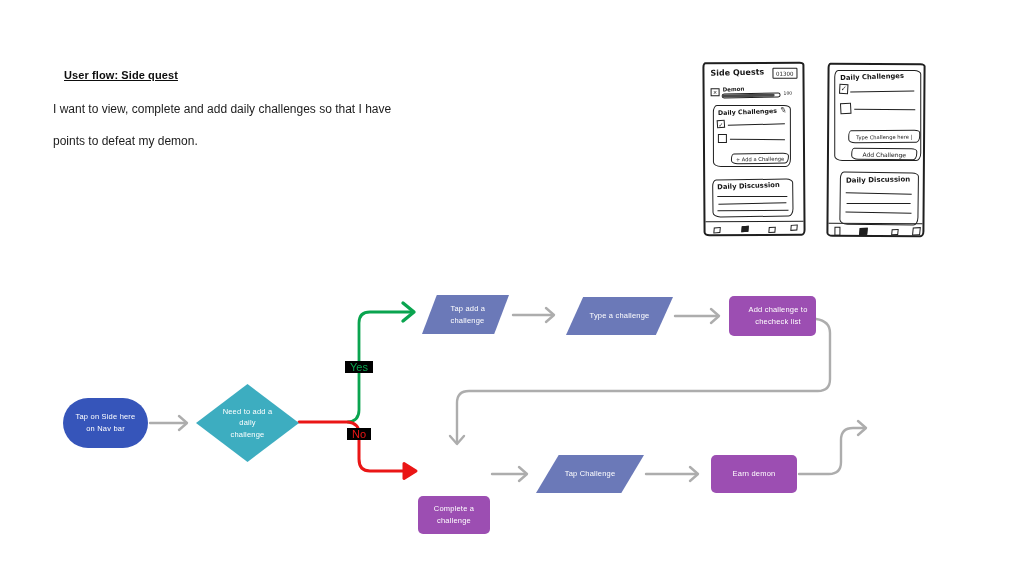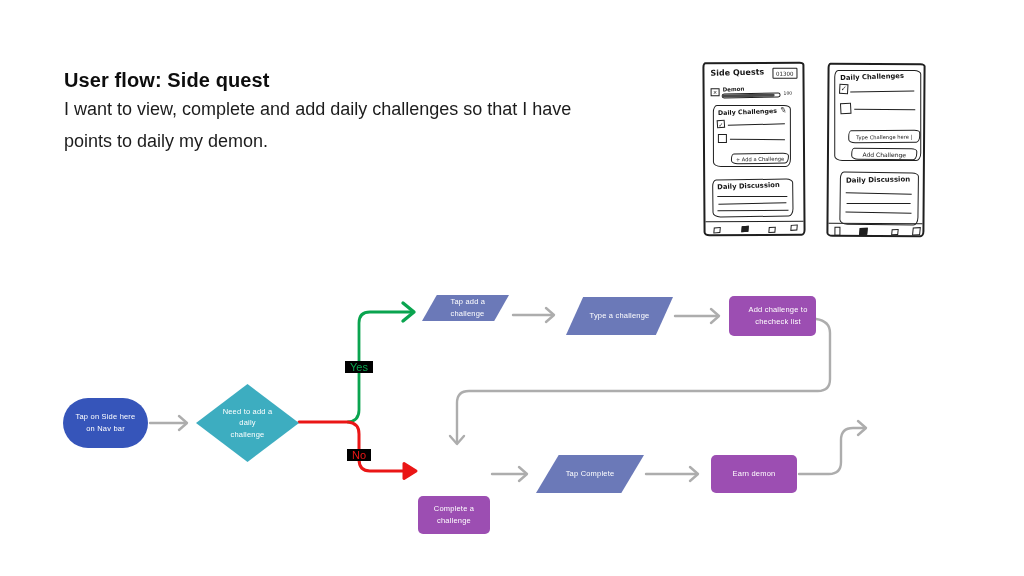--- a/index.html
+++ b/index.html
@@ -2,22 +2,22 @@
 <html><head>
 <meta charset="utf-8">
 <style>
   * { margin:0; padding:0; box-sizing:border-box; }
   html,body { background:#fff; }
   #stage {
     position:relative; width:1024px; height:576px; background:#ffffff;
     font-family:"Liberation Sans", sans-serif; overflow:hidden;
   }
   
-  .doc-title { position:absolute; left:64px; top:69px; font-size:20px; font-weight:700; color:#0d0d0d; letter-spacing:.1px; }
-  .doc-desc  { position:absolute; left:64px; color:#1c1c1c; font-size:18px; line-height:16.5px; white-space:nowrap; }
+  .doc-title { position:absolute; left:64px; top:69px; font-size:11px; font-weight:700; color:#0d0d0d; letter-spacing:.1px;text-decoration:underline; }
+  .doc-desc  { position:absolute; left:53px; color:#1c1c1c; font-size:12px; line-height:16.5px; white-space:nowrap; }
   
   .sk-frame { position:absolute; background:#fff; border:2px solid #1f1f1f; border-radius:3px 5px 4px 6px/5px 3px 6px 4px; }
   .sk-box   { position:absolute; border:1.5px solid #1f1f1f; background:#fff; border-radius:4px 7px 5px 8px/7px 4px 8px 5px; }
   .sk-text  { position:absolute; font-family:"DejaVu Sans", sans-serif; color:#161616; white-space:nowrap; }
   .sk-line  { position:absolute; border-top:1.5px solid #1f1f1f; }
   .sk-check { position:absolute; border:1.5px solid #1f1f1f; background:#fff; font-family:"DejaVu Sans",sans-serif; color:#111; display:flex; align-items:center; justify-content:center; }
   .sk-sq    { position:absolute; width:7px; height:6px; border:1.5px solid #1f1f1f; transform:skewX(-8deg) rotate(-3deg); }
   .sk-sq.filled { background:#1f1f1f; }
   .sk-btn   { position:absolute; border:1.5px solid #1f1f1f; display:flex; align-items:center; justify-content:center; font-family:"DejaVu Sans",sans-serif; color:#161616; border-radius:3px 6px 4px 7px/6px 3px 7px 4px; background:#fff; }
   .sk-bar-wrap { position:absolute; border:1.2px solid #1f1f1f; border-radius:4px; background:#fff; }
@@ -34,21 +34,21 @@
   .fc-edge-label.no  { color:#ea1616; }
   #connector-layer { position:absolute; left:0; top:0; }
 </style>
 </head>
 <body>
 
 <div id="stage">
 
   <h1 class="doc-title">User flow: Side quest</h1>
   <div class="doc-desc" style="top:101px;">I want to view, complete and add daily challenges so that I have</div>
-  <div class="doc-desc" style="top:133px;">points to daily my demon.</div>
+  <div class="doc-desc" style="top:133px;">points to defeat my demon.</div>
 
   <div class="sk-frame" style="left:703px; top:62px; width:102px; height:174px; transform:rotate(-0.4deg);">
     <div class="sk-text" style="left:6px; top:4px; font-size:8px; font-weight:700; transform:rotate(-1deg);">Side Quests</div>
     <div class="sk-btn" style="right:5px; top:4px; height:11px; padding:0 3px; font-size:5.5px; border-radius:1px;">01300</div>
 
     <div class="sk-check" style="left:6px; top:24px; width:9px; height:8px; font-size:5px;">✕</div>
     <div class="sk-text" style="left:18px; top:22px; font-size:5.5px; font-weight:700; transform:rotate(-2deg);">Demon</div>
     <div class="sk-bar-wrap" style="left:17px; top:29px; width:59px; height:5px; transform:rotate(-.6deg);">
         <div class="sk-bar-fill"></div>
       </div>
@@ -124,48 +124,48 @@
       <path d="M348 422 Q359 421 359 410 V323 Q359 312 370 312 H412"></path>
       <path d="M403 303 L414 312 L403 321" stroke-width="3.4"></path>
     </g>
     <g fill="none" stroke="#ea1616" stroke-width="3" stroke-linecap="round" stroke-linejoin="round">
       <path d="M299 422 H348 Q359 423 359 434 V459 Q359 471 370 471 H403"></path>
       <path d="M404 463.5 L416 471 L404 478.5 Z" fill="#ea1616"></path>
     </g>
   </svg>
 
   <div class="fc-edge-label yes" style="left:345px; top:361px; width:28px;">Yes</div>
-  <div class="fc-edge-label no" style="left:347px; top:449px; width:24px;">No</div>
+  <div class="fc-edge-label no" style="left:347px; top:428px; width:24px;">No</div>
 
   <div class="fc-node fc-pill" style="left:63px; top:398px; width:85px; height:50px;">
     <span class="fc-label-span" style="width:66px;">Tap on Side here on Nav bar</span>
   </div>
 
   <div class="fc-node fc-diamond" style="left:196px; top:384px; width:103px; height:78px;">
     <span class="fc-label-span" style="width:52px;">Need to add a daily challenge</span>
   </div>
 
-  <div class="fc-node fc-para" style="left:422px; top:295px; width:87px; height:26px; clip-path:polygon(17% 0,100% 0,83% 100%,0 100%);">
+  <div class="fc-node fc-para" style="left:422px; top:295px; width:87px; height:39px; clip-path:polygon(17% 0,100% 0,83% 100%,0 100%);">
     <span class="fc-label-span" style="width:42px; text-align:left; margin-left:12px;">Tap add a challenge</span>
   </div>
 
   <div class="fc-node fc-para" style="left:566px; top:297px; width:107px; height:38px; clip-path:polygon(16% 0,100% 0,84% 100%,0 100%);">
     <span class="fc-label-span">Type a challenge</span>
   </div>
 
   <div class="fc-node fc-rect" style="left:729px; top:296px; width:87px; height:40px;">
     <span class="fc-label-span" style="width:70px;margin-left:11px;">Add challenge to checheck list</span>
   </div>
 
   <div class="fc-node fc-rect" style="left:418px; top:455px; width:72px; height:38px;margin-top:41px;">
     <span class="fc-label-span" style="width:48px;">Complete a challenge</span>
   </div>
 
   <div class="fc-node fc-para" style="left:536px; top:455px; width:108px; height:38px; clip-path:polygon(21% 0,100% 0,79% 100%,0 100%);">
-    <span class="fc-label-span">Tap Complete</span>
+    <span class="fc-label-span">Tap Challenge</span>
   </div>
 
   <div class="fc-node fc-rect" style="left:711px; top:455px; width:86px; height:38px;">
     <span class="fc-label-span">Earn demon</span>
   </div>
 
 
 </div>
 
 </body></html>

